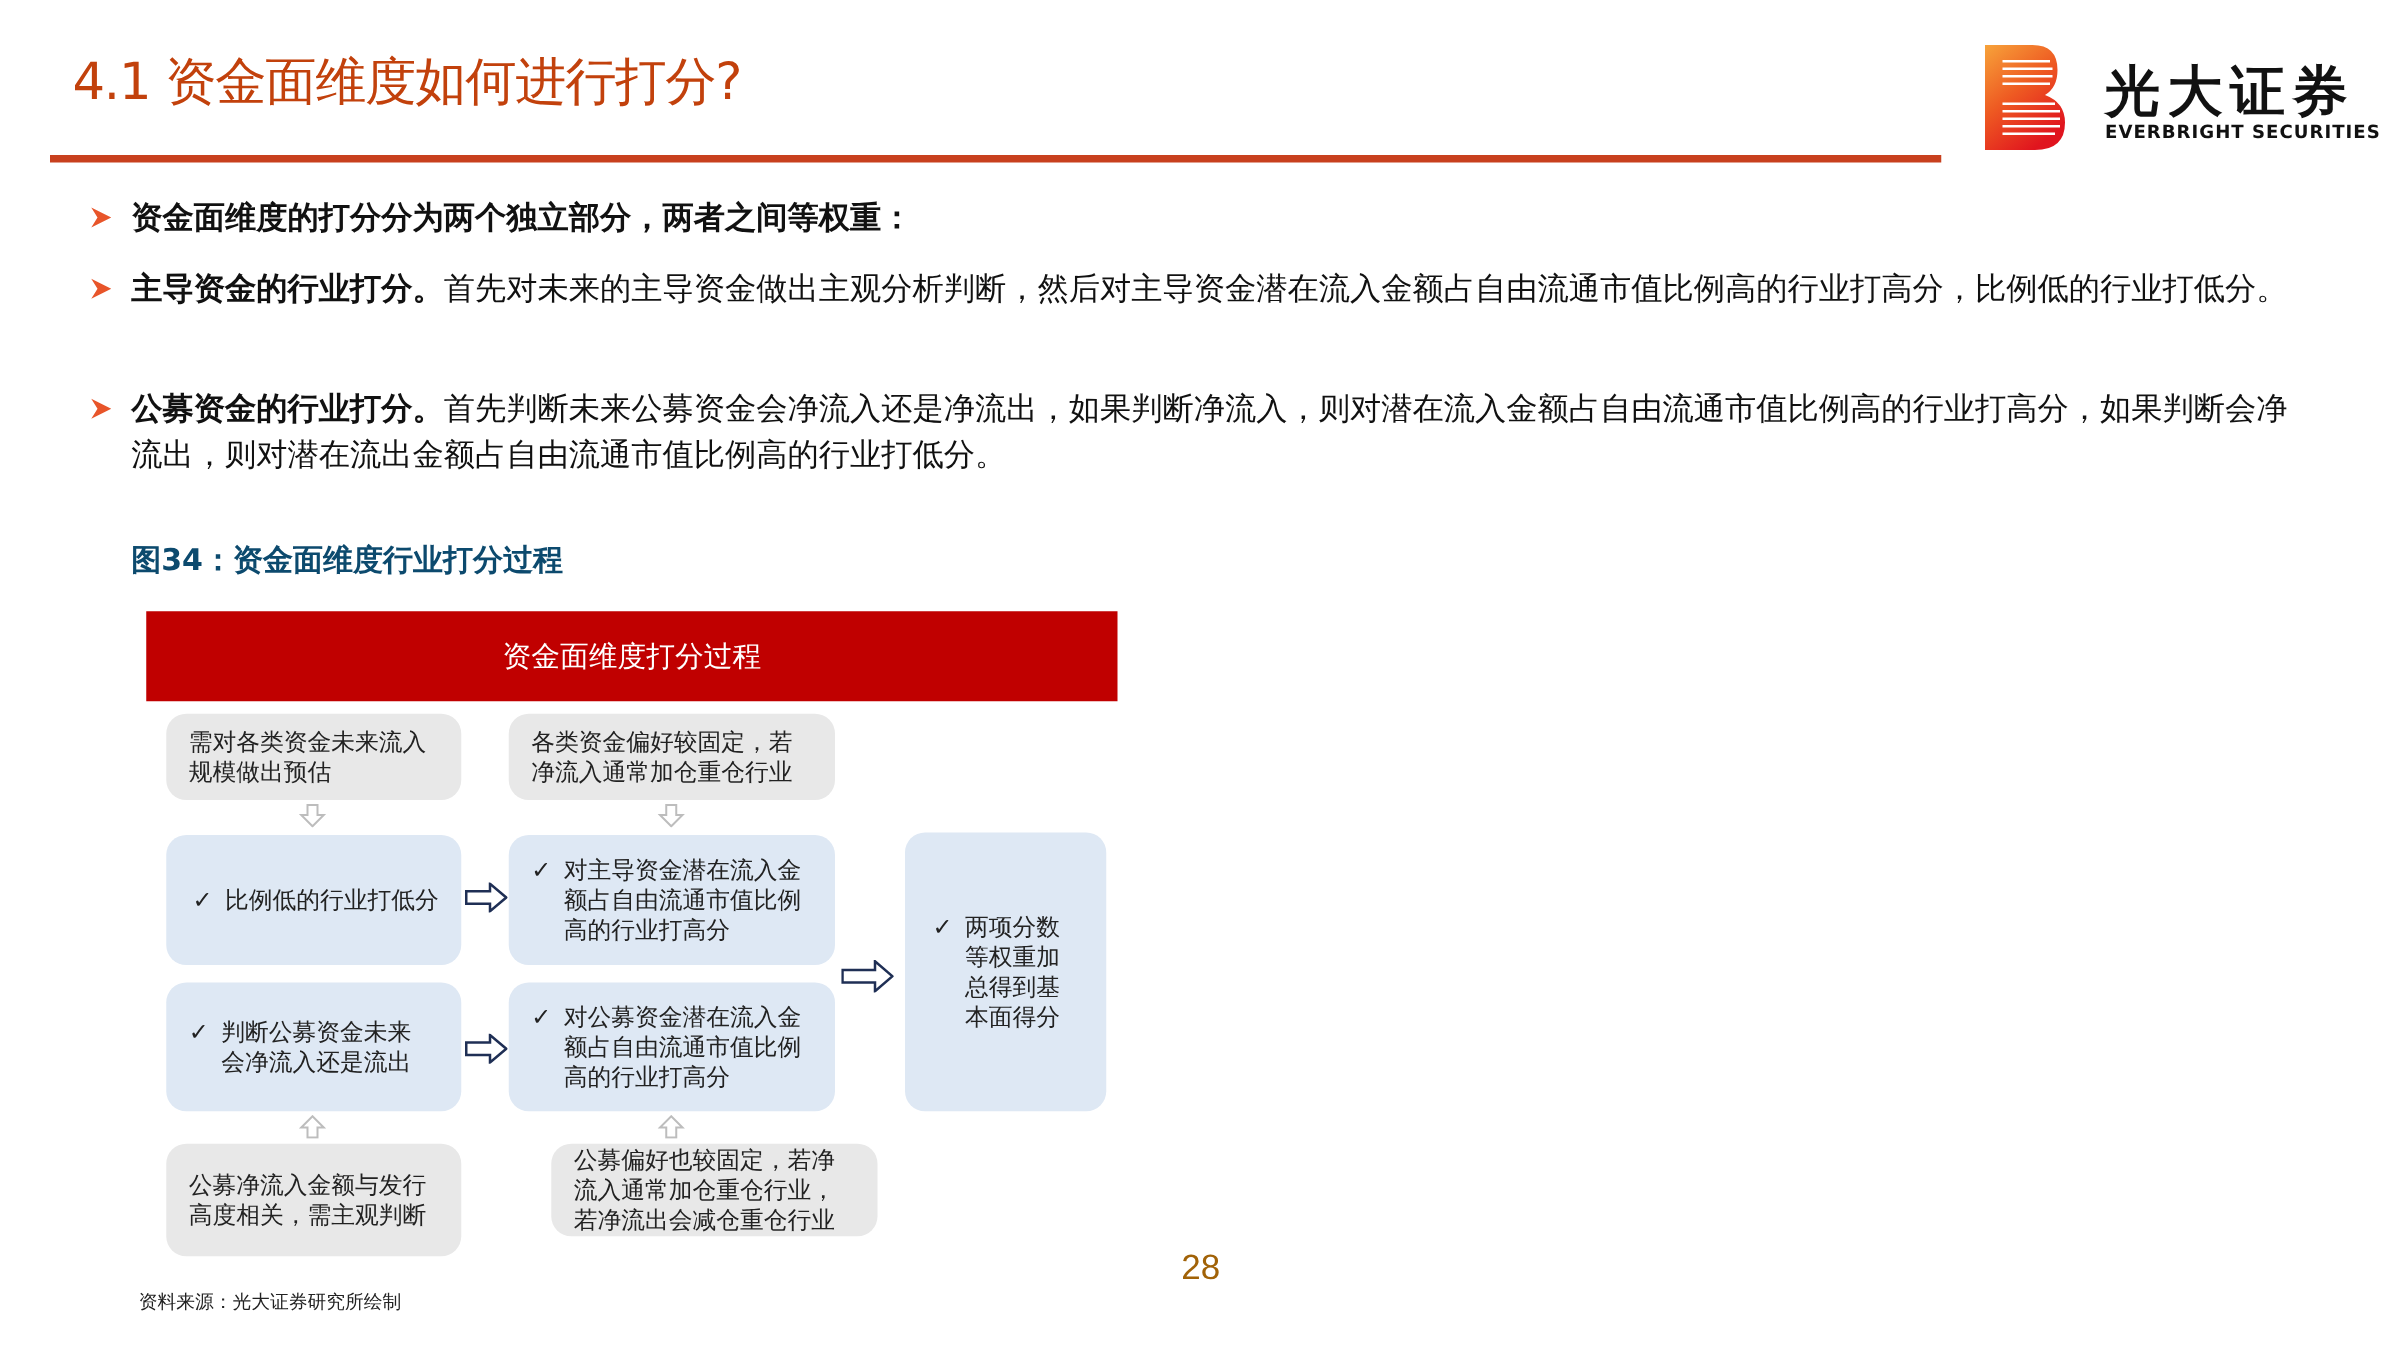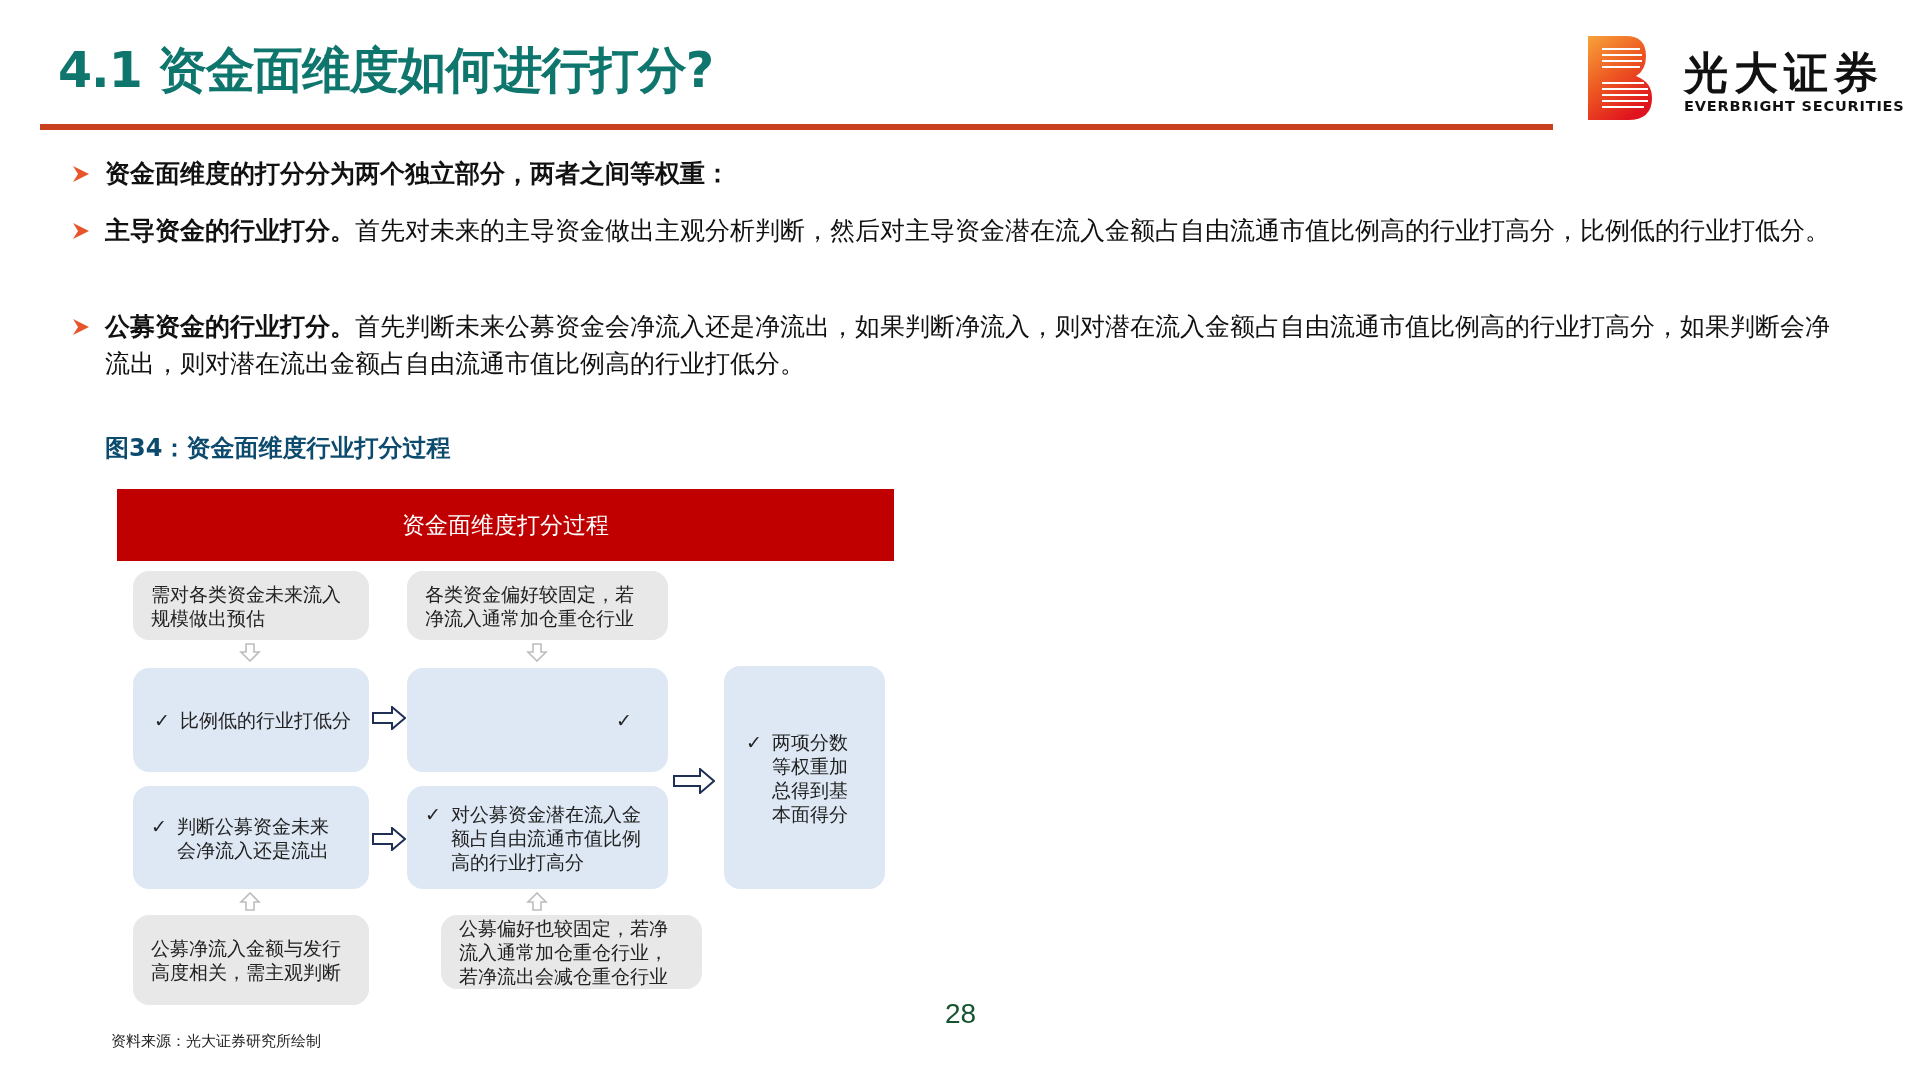--- a/index.html
+++ b/index.html
@@ -1,19 +1,19 @@
 <!DOCTYPE html>
 <html><head>
 <meta charset="utf-8">
 <style>
   html, body { margin:0; padding:0; }
   body { width:1920px; height:1080px; position:relative; background:#ffffff; overflow:hidden;
          font-family:"DejaVu Sans","Liberation Sans",sans-serif; color:#111; }
   .abs { position:absolute; }
-  .title { left:58px; top:38px; font-size:49px; font-weight:bold; letter-spacing:-1px; color:#0f766e; white-space:nowrap; }
+  .title { left:58px; top:38px; font-size:41px; font-weight:normal; letter-spacing:-1px; color:#c2410c; white-space:nowrap; }
   .rule { left:40px; top:124px; width:1513px; height:6px; background:#C8401E; }
   .logo { left:1588px; top:36px; width:300px; height:86px; }
   .logo-b { position:absolute; left:0; top:0; width:64px; height:84px; }
   .logo-cn { position:absolute; left:96px; top:8px; font-size:44px; font-weight:bold; letter-spacing:6px; color:#111; white-space:nowrap; }
   .logo-en { position:absolute; left:96px; top:62px; font-size:14.5px; font-weight:bold; letter-spacing:0.8px; color:#111; white-space:nowrap; }
   .bullet { left:72px; width:1760px; font-size:25px; line-height:37px; }
   .bullet .arrow { position:absolute; left:0; top:10px; width:18px; height:18px; }
   .bullet .txt { margin-left:33px; display:block; }
   .bullet b { font-weight:bold; }
   .caption { left:105px; top:432px; font-size:24px; font-weight:bold; color:#0c4a6e; white-space:nowrap; }
@@ -22,21 +22,21 @@
   .box { border-radius:16px; font-size:19px; line-height:24px; color:#222; box-sizing:border-box; }
   .gray { background:#E8E8E8; }
   .blue { background:#DEE8F4; }
   .box .in { padding:0 18px; }
   .box.center { display:flex; align-items:center;justify-content:flex-end; }
   .check { display:inline-block; width:26px; }
   .hang { display:flex; }
   .hang .lines { flex:1; }
   .arrow-r { width:34px; height:24px; }
   .arrow-v { width:22px; height:19px; }
-  .pagenum { left:945px; top:998px; font-size:28px; color:#14532d; font-family:"Liberation Sans",sans-serif; }
+  .pagenum { left:945px; top:998px; font-size:28px; color:#a16207; font-family:"Liberation Sans",sans-serif; }
   .source { left:111px; top:1032px; font-size:15px; color:#222; white-space:nowrap; }
 </style>
 </head>
 <body>
 
 <div class="abs title">4.1 资金面维度如何进行打分?</div>
 <div class="abs rule"></div>
 
 <div class="abs logo">
   <svg class="logo-b" viewBox="0 0 64 84">
@@ -102,20 +102,21 @@
 
 <div class="abs box blue center" style="left:133px; top:668px; width:236px; height:104px;">
   <div class="in hang">
     <span class="check">✓</span>
     <span class="lines">比例低的行业打低分</span>
   </div>
 </div>
 <div class="abs box blue center" style="left:407px; top:668px; width:261px; height:104px;">
   <div class="in hang" style="padding-right:26px;">
     <span class="check">✓</span>
+    <span class="lines">对主导资金潜在流入金额占自由流通市值比例高的行业打高分</span>
   </div>
 </div>
 
 <div class="abs box blue center" style="left:133px; top:786px; width:236px; height:103px;">
   <div class="in hang" style="padding-right:22px;">
     <span class="check">✓</span>
     <span class="lines">判断公募资金未来会净流入还是流出</span>
   </div>
 </div>
 <div class="abs box blue center" style="left:407px; top:786px; width:261px; height:103px;">

